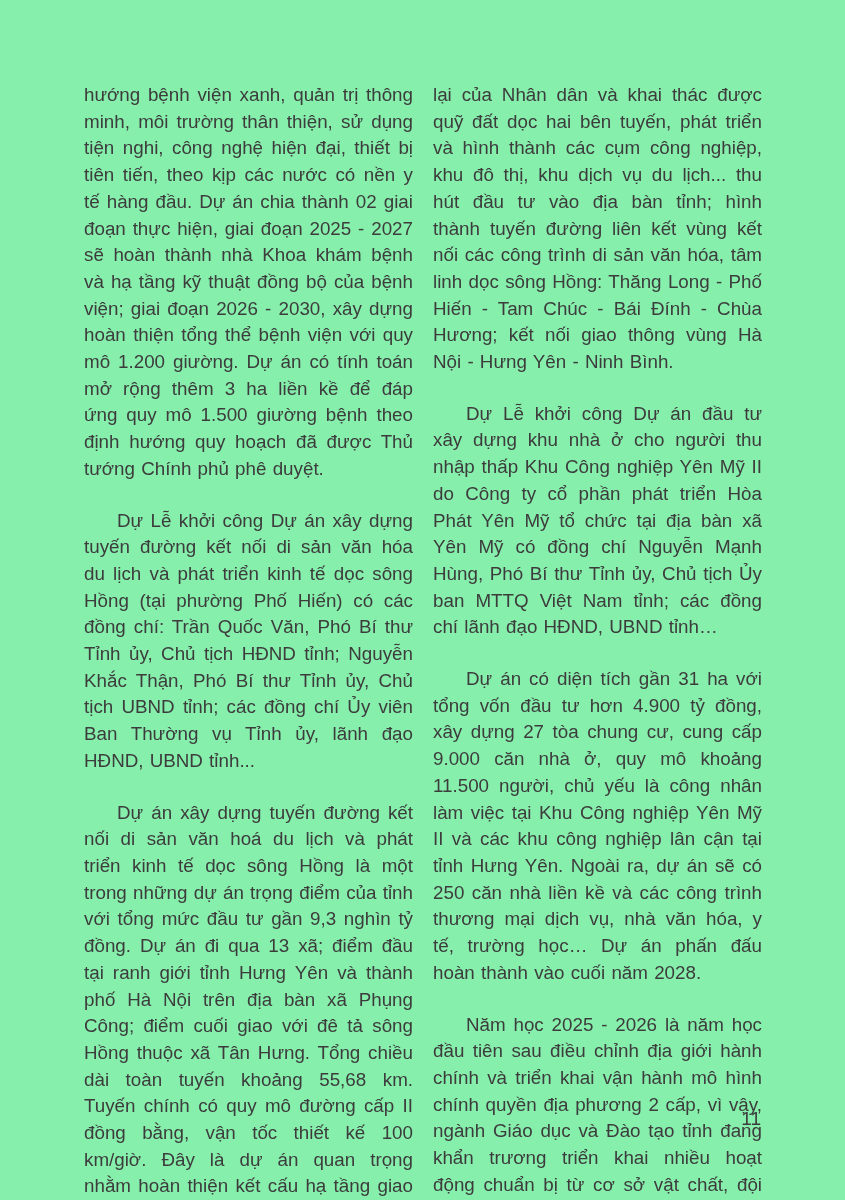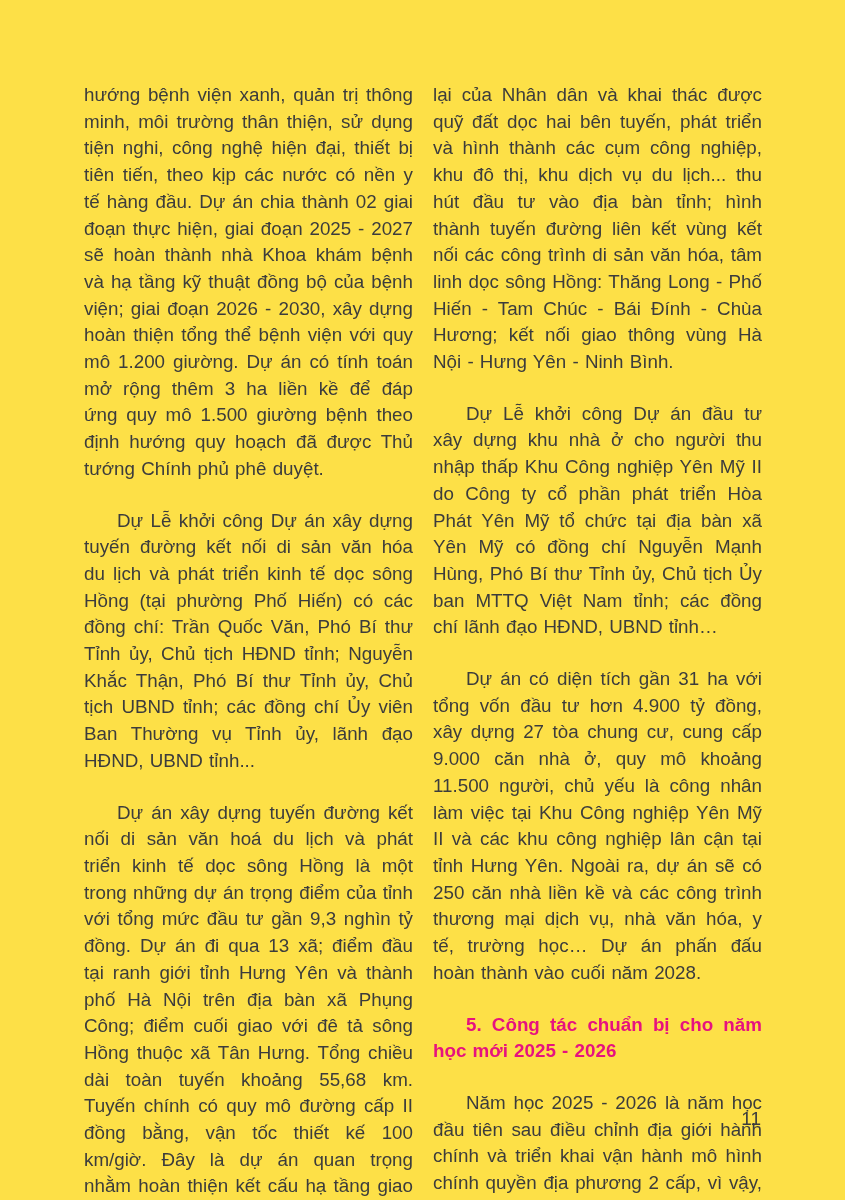--- a/index.html
+++ b/index.html
@@ -9,21 +9,21 @@
   }
   body {
     width: 845px; height: 1200px;
     font-family: "Liberation Sans", sans-serif;
     position: relative;
     overflow: hidden;
   }
   .page {
     position: relative;
     width: 845px; height: 1200px;
-    background: #fde047;
+    background: #86efac;
   }
   .columns {
     position: absolute;
     left: 84px; top: 82px;
     width: 678px;
     display: flex;
     gap: 20px;
   }
   .col {
     width: 329px;
@@ -58,18 +58,17 @@
   <div class="columns">
     <div class="col" id="col-left">
         <p class="">hướng bệnh viện xanh, quản trị thông minh, môi trường thân thiện, sử dụng tiện nghi, công nghệ hiện đại, thiết bị tiên tiến, theo kịp các nước có nền y tế hàng đầu. Dự án chia thành 02 giai đoạn thực hiện, giai đoạn 2025 - 2027 sẽ hoàn thành nhà Khoa khám bệnh và hạ tầng kỹ thuật đồng bộ của bệnh viện; giai đoạn 2026 - 2030, xây dựng hoàn thiện tổng thể bệnh viện với quy mô 1.200 giường. Dự án có tính toán mở rộng thêm 3 ha liền kề để đáp ứng quy mô 1.500 giường bệnh theo định hướng quy hoạch đã được Thủ tướng Chính phủ phê duyệt.</p>
         <p class="indent">Dự Lễ khởi công Dự án xây dựng tuyến đường kết nối di sản văn hóa du lịch và phát triển kinh tế dọc sông Hồng (tại phường Phố Hiến) có các đồng chí: Trần Quốc Văn, Phó Bí thư Tỉnh ủy, Chủ tịch HĐND tỉnh; Nguyễn Khắc Thận, Phó Bí thư Tỉnh ủy, Chủ tịch UBND tỉnh; các đồng chí Ủy viên Ban Thường vụ Tỉnh ủy, lãnh đạo HĐND, UBND tỉnh...</p>
         <p class="indent">Dự án xây dựng tuyến đường kết nối di sản văn hoá du lịch và phát triển kinh tế dọc sông Hồng là một trong những dự án trọng điểm của tỉnh với tổng mức đầu tư gần 9,3 nghìn tỷ đồng. Dự án đi qua 13 xã; điểm đầu tại ranh giới tỉnh Hưng Yên và thành phố Hà Nội trên địa bàn xã Phụng Công; điểm cuối giao với đê tả sông Hồng thuộc xã Tân Hưng. Tổng chiều dài toàn tuyến khoảng 55,68 km. Tuyến chính có quy mô đường cấp II đồng bằng, vận tốc thiết kế 100 km/giờ. Đây là dự án quan trọng nhằm hoàn thiện kết cấu hạ tầng giao thông vận tải của tỉnh và của khu vực; phục vụ nhu cầu vận chuyển hàng hóa, đi</p>
       </div>
     <div class="col" id="col-right">
         <p class="">lại của Nhân dân và khai thác được quỹ đất dọc hai bên tuyến, phát triển và hình thành các cụm công nghiệp, khu đô thị, khu dịch vụ du lịch... thu hút đầu tư vào địa bàn tỉnh; hình thành tuyến đường liên kết vùng kết nối các công trình di sản văn hóa, tâm linh dọc sông Hồng: Thăng Long - Phố Hiến - Tam Chúc - Bái Đính - Chùa Hương; kết nối giao thông vùng Hà Nội - Hưng Yên - Ninh Bình.</p>
         <p class="indent">Dự Lễ khởi công Dự án đầu tư xây dựng khu nhà ở cho người thu nhập thấp Khu Công nghiệp Yên Mỹ II do Công ty cổ phần phát triển Hòa Phát Yên Mỹ tổ chức tại địa bàn xã Yên Mỹ có đồng chí Nguyễn Mạnh Hùng, Phó Bí thư Tỉnh ủy, Chủ tịch Ủy ban MTTQ Việt Nam tỉnh; các đồng chí lãnh đạo HĐND, UBND tỉnh…</p>
         <p class="indent">Dự án có diện tích gần 31 ha với tổng vốn đầu tư hơn 4.900 tỷ đồng, xây dựng 27 tòa chung cư, cung cấp 9.000 căn nhà ở, quy mô khoảng 11.500 người, chủ yếu là công nhân làm việc tại Khu Công nghiệp Yên Mỹ II và các khu công nghiệp lân cận tại tỉnh Hưng Yên. Ngoài ra, dự án sẽ có 250 căn nhà liền kề và các công trình thương mại dịch vụ, nhà văn hóa, y tế, trường học… Dự án phấn đấu hoàn thành vào cuối năm 2028.</p>
-        <p class="indent heading">5. Công tác chuẩn bị cho năm học mới 2025 - 2026</p>
         <p class="indent">Năm học 2025 - 2026 là năm học đầu tiên sau điều chỉnh địa giới hành chính và triển khai vận hành mô hình chính quyền địa phương 2 cấp, vì vậy, ngành Giáo dục và Đào tạo tỉnh đang khẩn trương triển khai nhiều hoạt động chuẩn bị từ cơ sở vật chất, đội ngũ giáo viên đến công tác</p>
       </div>
   </div>
   <div class="page-number">11</div>
 </div>
 
 </body></html>

